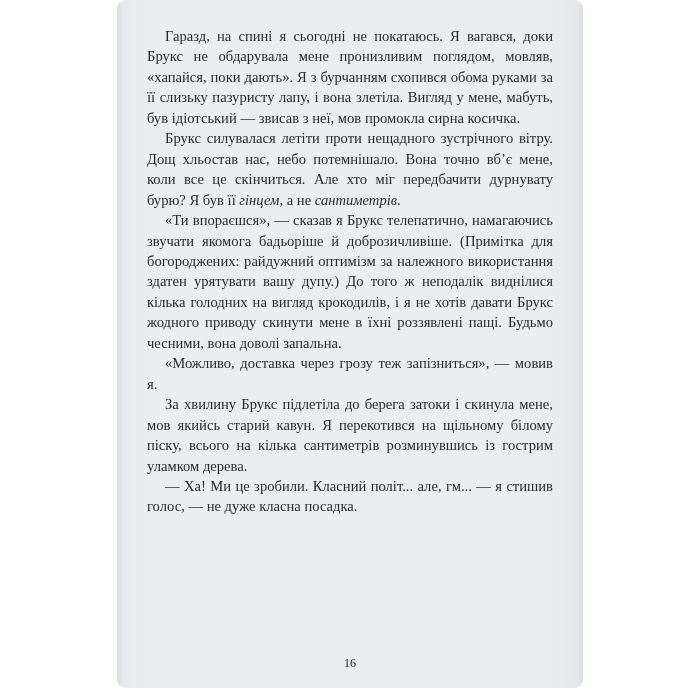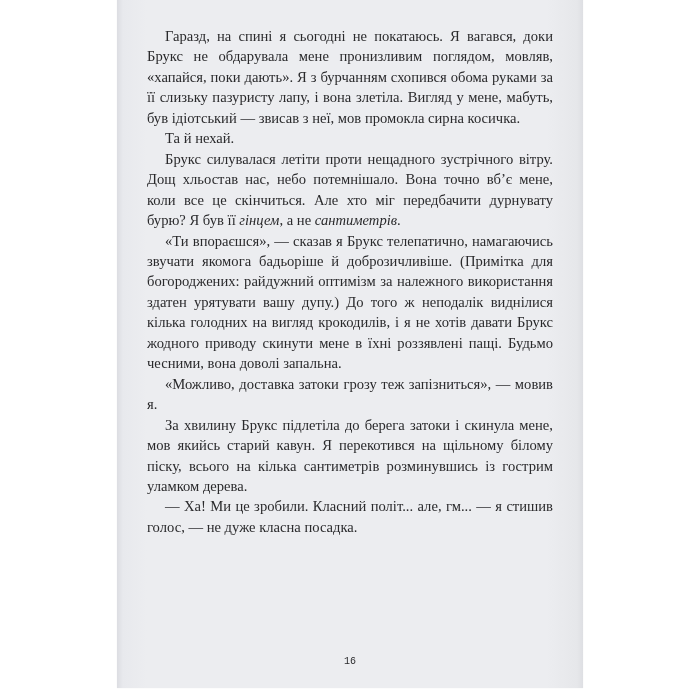--- a/index.html
+++ b/index.html
@@ -9,20 +9,21 @@
       position: relative;
       overflow: hidden;
       font-family: "DejaVu Serif", "Liberation Serif", serif;
     }
     .page {
       position: absolute;
       left: 117px; top: 0;
       width: 466px; height: 688px;
       background: linear-gradient(90deg, #dcdde2 0px, #e8e9ed 6px, #ecedf0 30px, #ecedf0 430px, #e6e7ea 460px, #dedfe3 466px);
       box-shadow: 0 0 1px rgba(0,0,0,0.08);
+      border-radius: 9px;
     }
     .text {
       position: absolute;
       left: 30px; top: 26px;
       width: 406px;
       color: #2a2a2c;
       font-family: "Liberation Serif", "DejaVu Serif", serif;
       font-size: 14.6px;
       line-height: 20.45px;
       text-align: justify;
@@ -32,31 +33,30 @@
       margin: 0;
       text-indent: 18px;
     }
     .text em { font-style: italic; }
     .page-number {
       position: absolute;
       left: 0; right: 0;
       top: 656px;
       text-align: center;
       color: #2a2a2c;
-      font-family: Liberation Mono, monospace;
-      font-size: 10px;
+      font-family: Liberation Serif, serif;
+      font-size: 12px;
     }
   </style>
 </head>
 <body>
 
 <div class="page">
   <div class="text">
     <p>Гаразд, на спині я сьогодні не покатаюсь. Я вагався, доки Брукс не обдарувала мене пронизливим поглядом, мовляв, «хапайся, поки дають». Я з бурчанням схопився обома ру­ками за її слизьку пазуристу лапу, і вона злетіла. Вигляд у мене, мабуть, був ідіотський — звисав з неї, мов промокла сирна косичка.</p>
-    <p>Та й нехай.</p>
     <p><span>Брукс силувалася летіти проти нещадного зустрічного вітру. Дощ хльостав нас, небо потемнішало. Вона точно вб’є мене, коли все це скінчиться. Але хто міг передбачити дур­нувату бурю? Я був її </span><em>гінцем</em><span>, а не </span><em>сантиметрів</em><span>.</span></p>
     <p>«Ти впораєшся», — сказав я Брукс телепатично, намага­ючись звучати якомога бадьоріше й доброзичливіше. (При­мітка для богороджених: райдужний оптимізм за належно­го використання здатен урятувати вашу дупу.) До того ж неподалік виднілися кілька голодних на вигляд крокодилів, і я не хотів давати Брукс жодного приводу скинути мене в їхні роззявлені пащі. Будьмо чесними, вона доволі запальна.</p>
-    <p>«Можливо, доставка затоки грозу теж запізниться», — мовив я.</p>
+    <p>«Можливо, доставка через грозу теж запізниться», — мовив я.</p>
     <p>За хвилину Брукс підлетіла до берега затоки і скинула мене, мов якийсь старий кавун. Я перекотився на щільному білому піску, всього на кілька сантиметрів розминувшись із гострим уламком дерева.</p>
     <p>— Ха! Ми це зробили. Класний політ... але, гм... — я стишив голос, — не дуже класна посадка.</p>
   </div>
   <div class="page-number">16</div>
 </div>
 
 </body></html>

